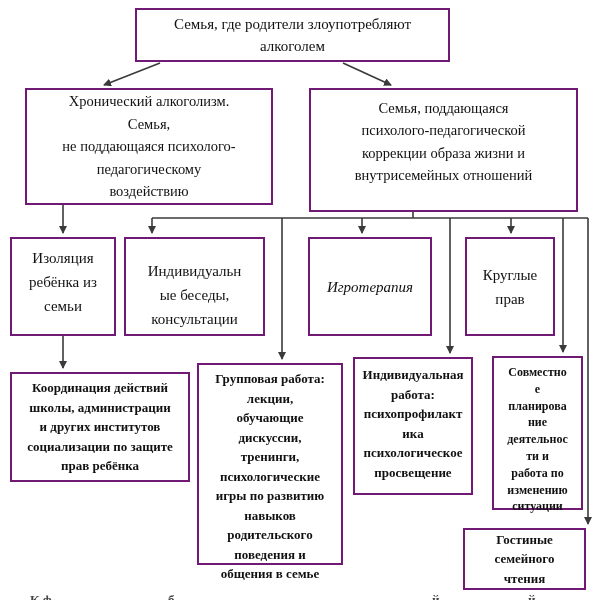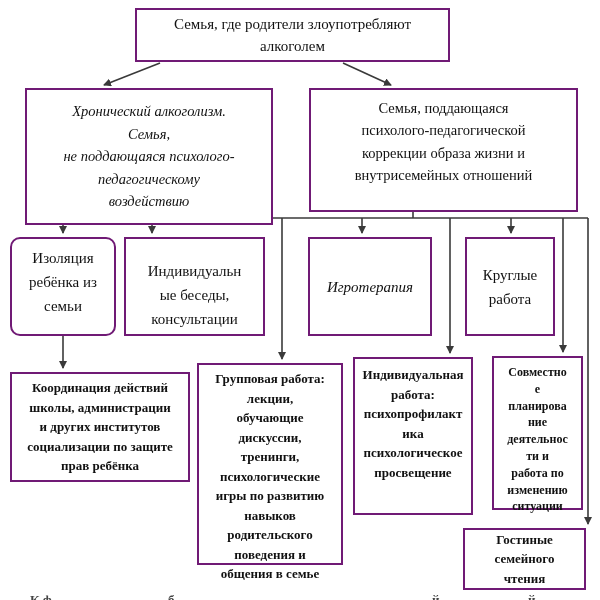--- a/index.html
+++ b/index.html
@@ -71,54 +71,54 @@
     <line x1="563" y1="218" x2="563" y2="352" marker-end="url(#arrow)"></line>
     <line x1="588" y1="218" x2="588" y2="524" marker-end="url(#arrow)"></line>
   </g>
 </svg>
 
 <div class="box fs-title" style="left:135px; top:8px; width:315px; height:54px;">
   <span>Семья, где родители злоупотребляют
 алкоголем</span>
 </div>
 
-<div class="box fs-row2" style="left:25px; top:88px; width:248px; height:137px;font-style:italic;">
+<div class="box fs-row2" style="left:25px; top:88px; width:248px; height:117px;">
   <span>Хронический алкоголизм.
 Семья,
 не поддающаяся психолого-
 педагогическому
 воздействию</span>
 </div>
 
 <div class="box fs-row2 top-align" style="left:309px; top:88px; width:269px; height:124px; padding-top:7px;">
   <span>Семья, поддающаяся
 психолого-педагогической
 коррекции образа жизни и
 внутрисемейных отношений</span>
 </div>
 
-<div class="box fs-row3 top-align" style="left:10px; top:237px; width:106px; height:99px; padding-top:7px;border-radius:10px;">
+<div class="box fs-row3 top-align" style="left:10px; top:237px; width:106px; height:99px; padding-top:7px;">
   <span>Изоляция
 ребёнка из
 семьи</span>
 </div>
 
 <div class="box fs-row3 top-align" style="left:124px; top:237px; width:141px; height:99px; padding-top:20px;">
   <span>Индивидуальн
 ые беседы,
 консультации</span>
 </div>
 
 <div class="box fs-row3" style="left:308px; top:237px; width:124px; height:99px;font-style:italic;">
   <span>Игротерапия</span>
 </div>
 
 <div class="box fs-row3" style="left:465px; top:237px; width:90px; height:99px;">
   <span>Круглые
-работа</span>
+прав</span>
 </div>
 
 <div class="box fs-small" style="left:10px; top:372px; width:180px; height:110px;">
   <span>Координация действий
 школы, администрации
 и других институтов
 социализации по защите
 прав ребёнка</span>
 </div>
 
@@ -129,21 +129,21 @@
 дискуссии,
 тренинги,
 психологические
 игры по развитию
 навыков
 родительского
 поведения и
 общения в семье</span>
 </div>
 
-<div class="box fs-small top-align" style="left:353px; top:357px; width:120px; height:158px; padding-top:6px;">
+<div class="box fs-small top-align" style="left:353px; top:357px; width:120px; height:138px; padding-top:6px;">
   <span>Индивидуальная
 работа:
 психопрофилакт
 ика
 психологическое
 просвещение</span>
 </div>
 
 <div class="box fs-small-tight top-align" style="left:492px; top:356px; width:91px; height:154px; padding-top:6px;">
   <span>Совместно

